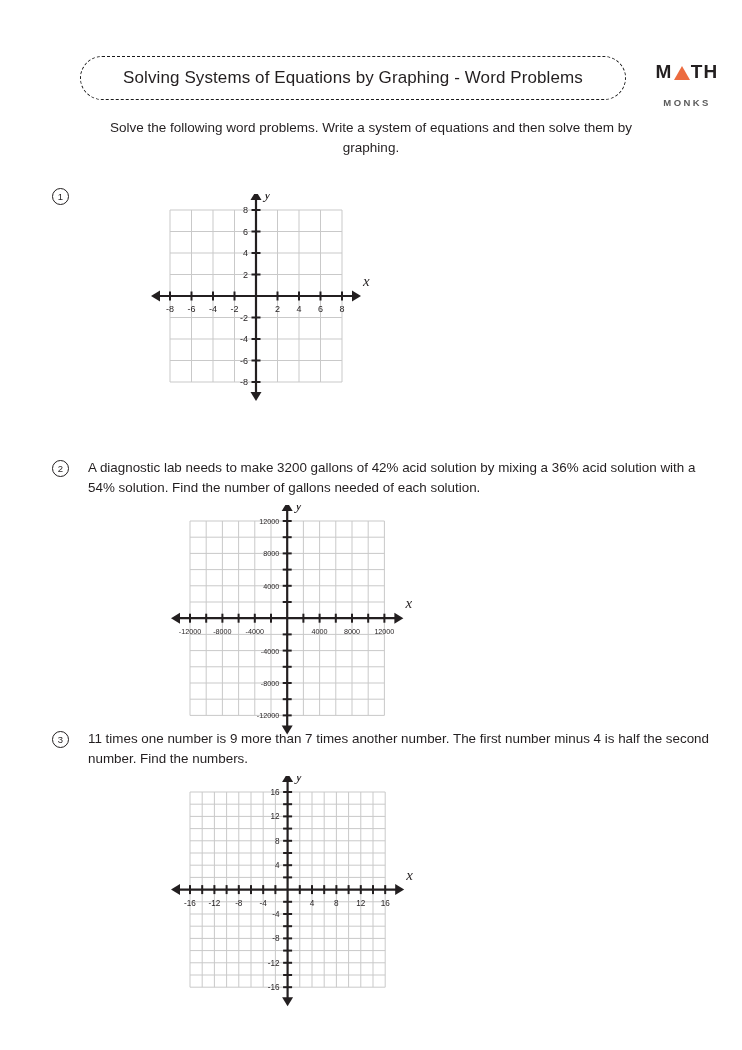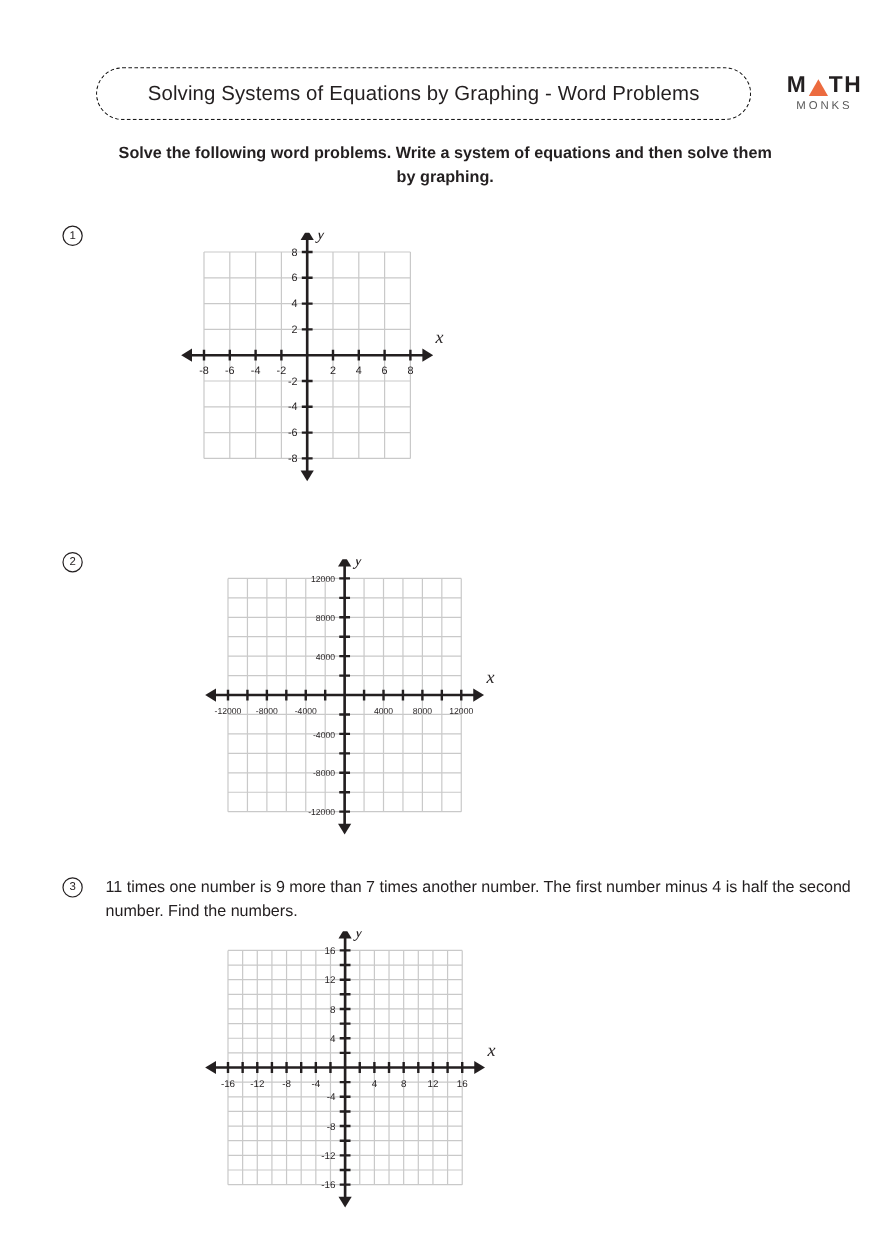--- a/index.html
+++ b/index.html
@@ -61,34 +61,33 @@
     width: 0; height: 0;
     border-left: 8px solid transparent;
     border-right: 8px solid transparent;
     border-bottom: 14px solid #ec6b3f;
     margin: 0 0px;
     position: relative;
     top: 1px;
   }
   .logo-sub {
     font-size: 9.5px;
-    font-weight: 400;
+    font-weight: 700;
     letter-spacing: 2.4px;
     color: #5a5a5a;
-    margin-top: 3px;
+    margin-top: 17px;
   }
 
   .subtitle {
     width: 560px;
     margin: 6px auto 0 auto;
     text-align: center;
     font-size: 13.5px;
     line-height: 1.5;
     color: #231f20;
-    font-weight: bold;
   }
 
   
   .problem {
     position: relative;
     padding-left: 88px;
     padding-right: 18px;
   }
   .q-num {
     position: absolute;
@@ -214,20 +213,21 @@
           <text x="100" y="19" text-anchor="end" font-family="&quot;Liberation Sans&quot;, sans-serif" font-size="9" fill="#231f20">8</text>
         </g>
         <text x="215" y="92" text-anchor="start" font-family="&quot;Liberation Serif&quot;, serif" font-size="15" font-style="italic" fill="#231f20">x</text>
         <text x="116" y="5" text-anchor="start" font-family="&quot;Liberation Serif&quot;, serif" font-size="15" font-style="italic" fill="#231f20">y</text>
       </svg>
   </div>
 </div>
 
 <div class="problem p2">
   <div class="q-num">2</div>
+  <p class="q-text">A diagnostic lab needs to make 3200 gallons of 42% acid solution by mixing a 36% acid solution with a 54% solution. Find the number of gallons needed of each solution.</p>
   <div class="graph-wrap">
     <svg class="grid-graph" id="graph-1" width="270.4" height="234.39999999999998" viewBox="0 0 270.4 234.39999999999998">
         <g>
           <line x1="42" y1="16" x2="42" y2="210.39999999999998" stroke="#c9c9c9" stroke-width="1"></line>
           <line x1="42" y1="16" x2="236.39999999999998" y2="16" stroke="#c9c9c9" stroke-width="1"></line>
           <line x1="58.2" y1="16" x2="58.2" y2="210.39999999999998" stroke="#c9c9c9" stroke-width="1"></line>
           <line x1="42" y1="32.2" x2="236.39999999999998" y2="32.2" stroke="#c9c9c9" stroke-width="1"></line>
           <line x1="74.4" y1="16" x2="74.4" y2="210.39999999999998" stroke="#c9c9c9" stroke-width="1"></line>
           <line x1="42" y1="48.4" x2="236.39999999999998" y2="48.4" stroke="#c9c9c9" stroke-width="1"></line>
           <line x1="90.6" y1="16" x2="90.6" y2="210.39999999999998" stroke="#c9c9c9" stroke-width="1"></line>

